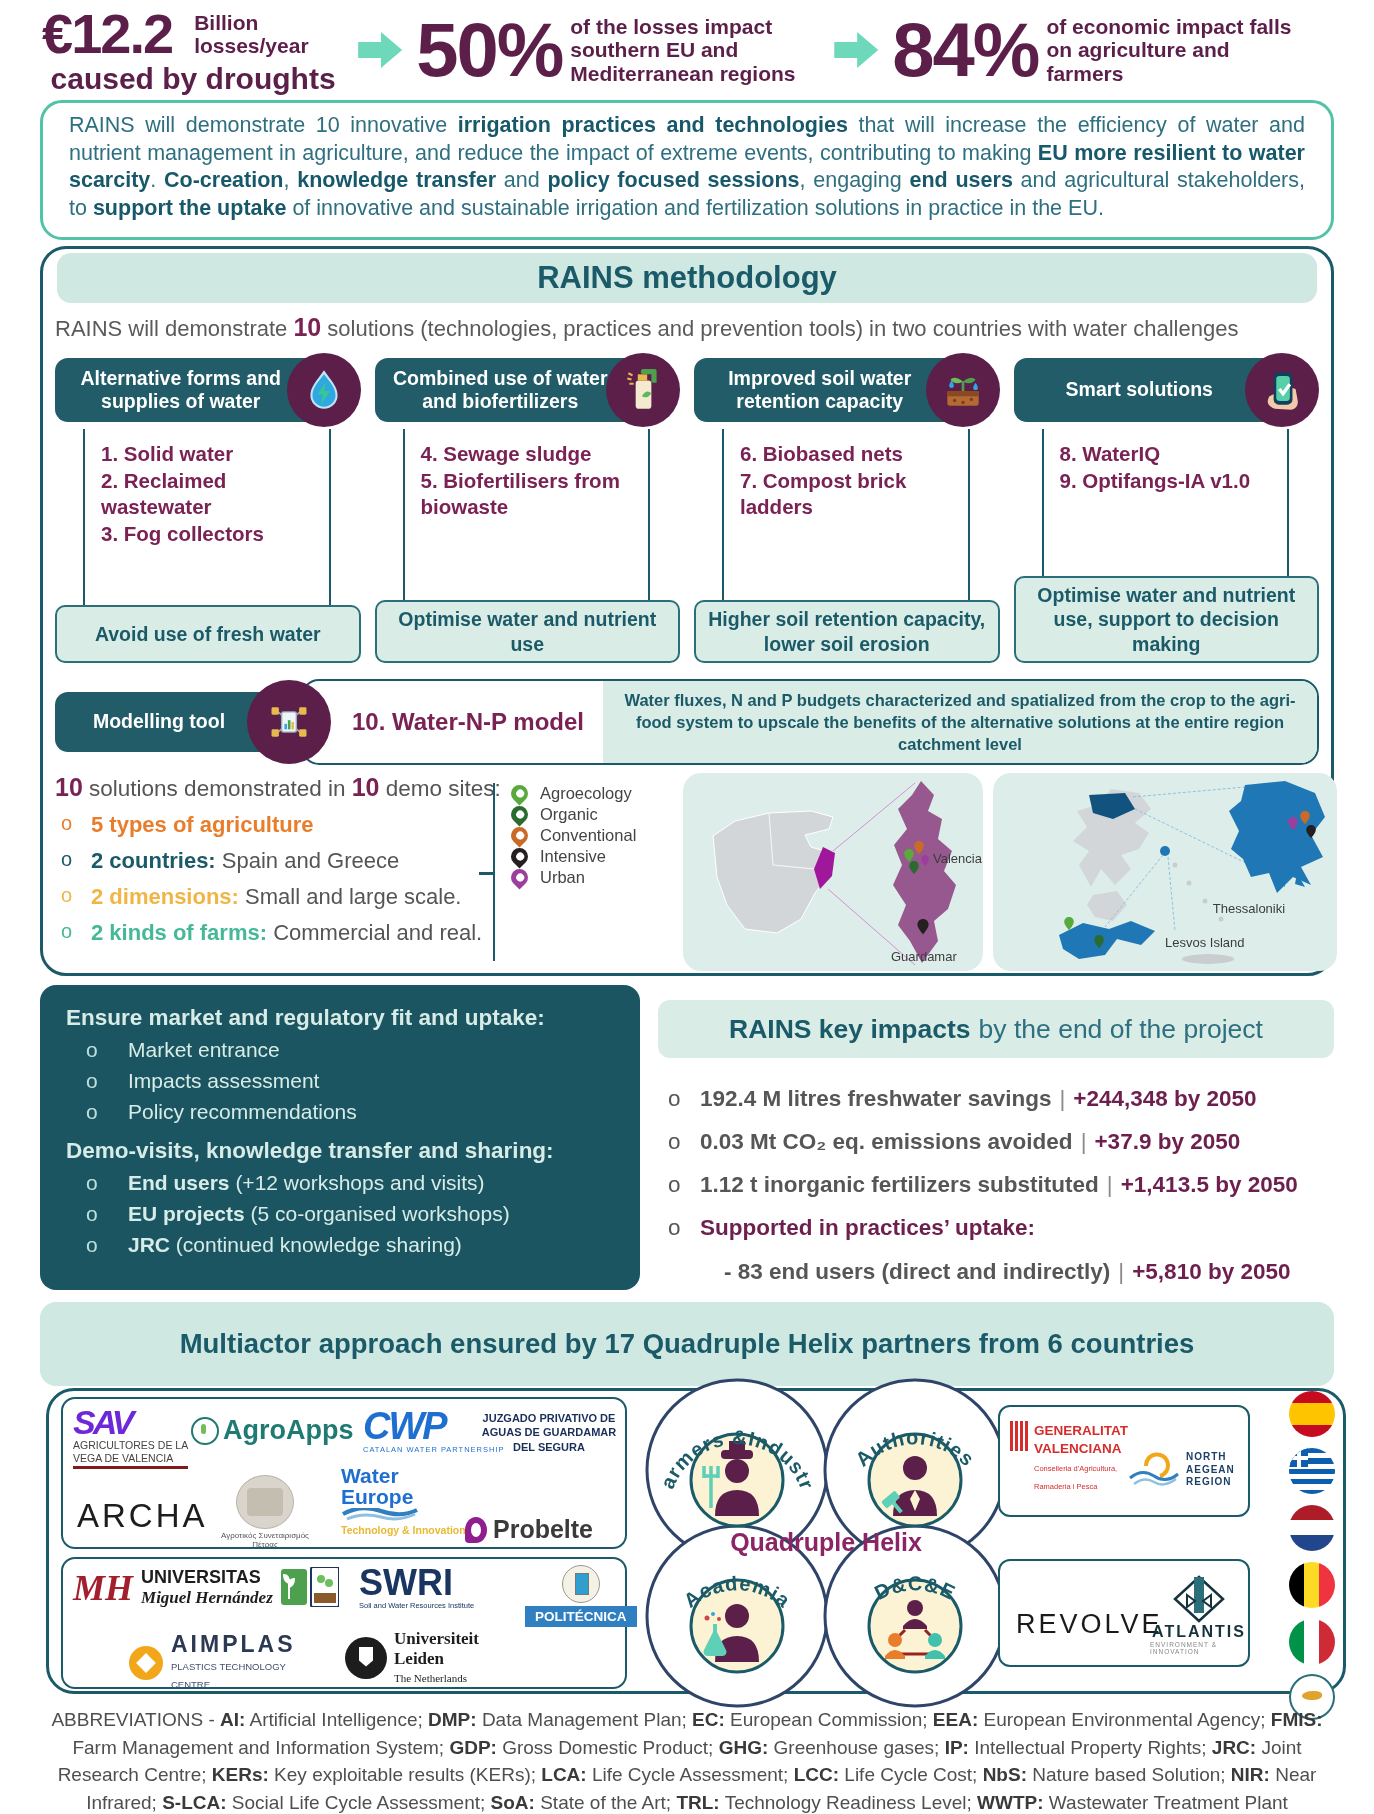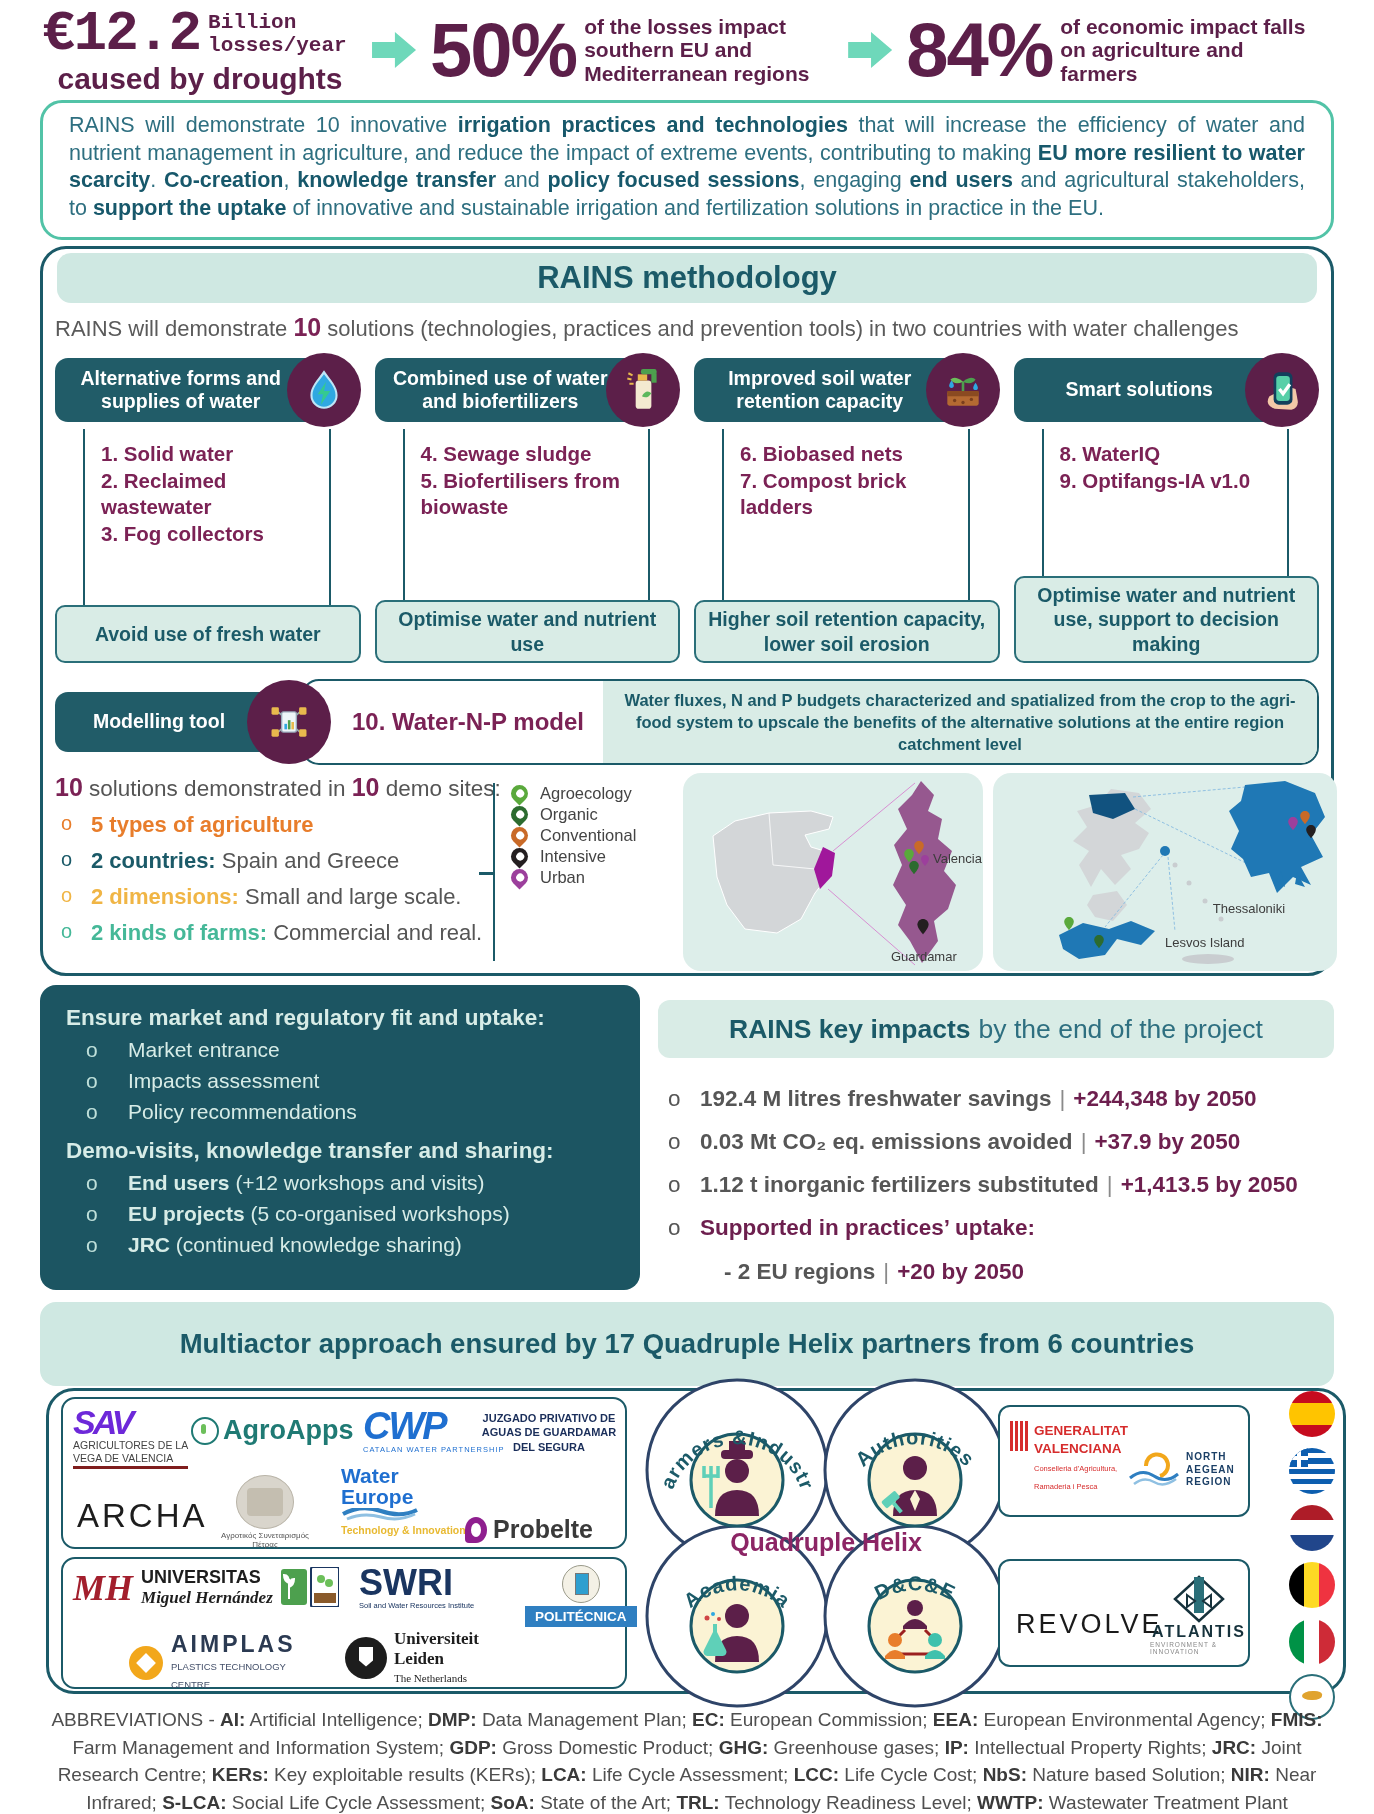--- a/index.html
+++ b/index.html
@@ -177,21 +177,21 @@
   .ab{font-weight:bold;color:#3a3a3a;}
 </style>
 </head>
 <body>
 
 <div id="page">
 
   <div id="hdr">
     <div class="stat">
       <div>
-        <div style="display:flex;align-items:center;gap:8px;font-family:Liberation Mono, monospace;">
+        <div style="display:flex;align-items:center;gap:22px;">
           <span class="big">€12.2</span>
           <span class="minor w150">Billion losses/year</span>
         </div>
         <div class="sub">caused by droughts</div>
       </div>
     </div>
     <span class="arrow"></span>
     <div class="stat">
       <span class="big2">50%</span>
       <span class="minor w250">of the losses impact southern EU and Mediterranean regions</span>
@@ -414,20 +414,21 @@
 
   <div id="imp-title">
     <span class="tb">RAINS key impacts</span>
     <span>by the end of the project</span>
   </div>
   <ul id="imp-list">
     <li class="dot"><span class="imain">192.4 M litres freshwater savings</span><span class="isep">|</span><span class="ifut">+244,348 by 2050</span></li>
     <li class="dot"><span class="imain">0.03 Mt CO₂ eq. emissions avoided</span><span class="isep">|</span><span class="ifut">+37.9 by 2050</span></li>
     <li class="dot"><span class="imain">1.12 t inorganic fertilizers substituted</span><span class="isep">|</span><span class="ifut">+1,413.5 by 2050</span></li>
     <li class="dot"><span class="uhead">Supported in practices’ uptake:</span></li>
+    <li class="sub-item"><span class="imain">- 83 end users (direct and indirectly)</span><span class="isep">|</span><span class="ifut">+5,810 by 2050</span></li>
     <li class="sub-item"><span class="imain">- 2 EU regions</span><span class="isep">|</span><span class="ifut">+20 by 2050</span></li>
   </ul>
 
   <div id="multi-title">Multiactor approach ensured by 17 Quadruple Helix partners from 6 countries</div>
 
   <div id="pbox">
 
     <div class="lbox" id="lbox1">
       <div class="litem" style="left:10px;top:6px;">
         <div class="sav-mark">SAV</div>

